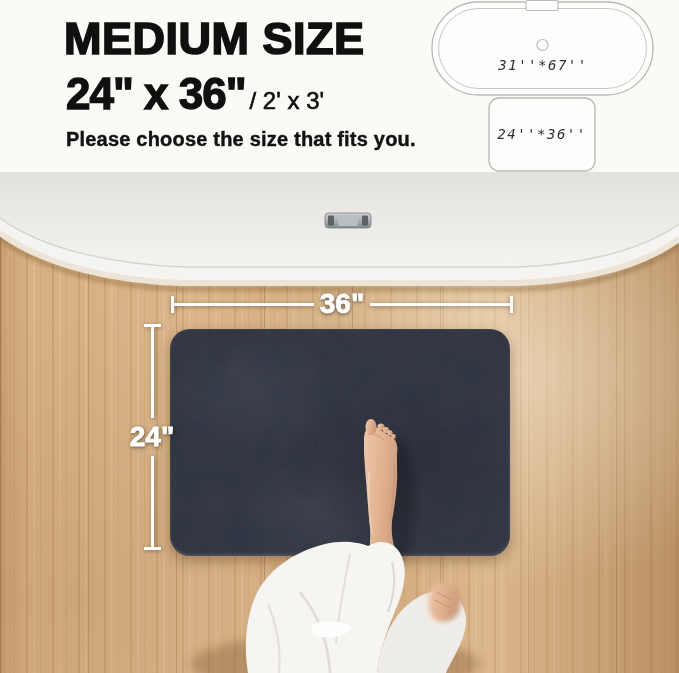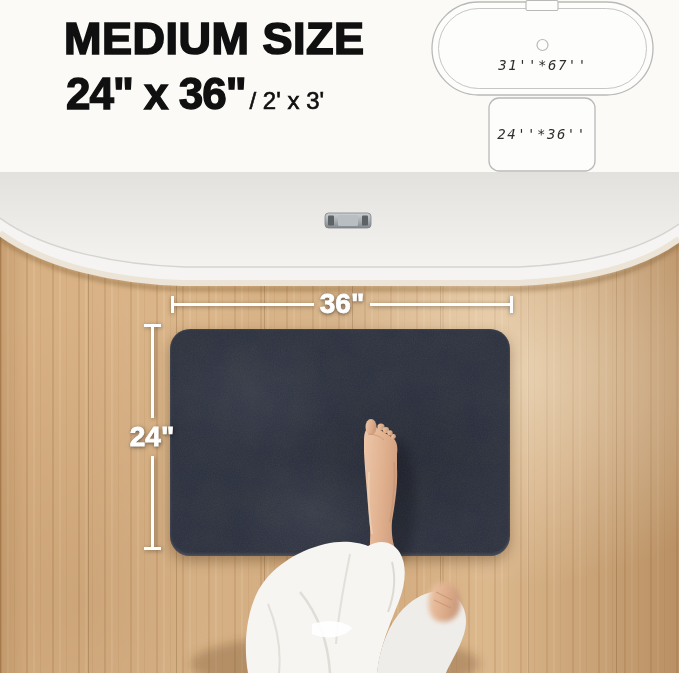--- a/index.html
+++ b/index.html
@@ -73,20 +73,21 @@
 <body>
 
 <div class="canvas">
 
   <div class="header">
     <h1 class="page-title">MEDIUM SIZE</h1>
     <div class="size-line">
       <span class="size-primary">24"  x 36"</span>
       <span class="size-secondary">/ 2' x 3'</span>
     </div>
+    <div class="size-note">Please choose the size that fits you.</div>
 
     <svg class="diagrams" viewBox="0 0 254 172" width="254" height="172">
 
       <g>
         <rect x="7" y="2" width="221" height="93" rx="46.5" fill="#fdfdfb" stroke="#b9b9b9" stroke-width="1.3"></rect>
         <rect x="13.5" y="8.5" width="208" height="80" rx="40" fill="none" stroke="#c6c6c6" stroke-width="1"></rect>
         <rect x="101" y="0.5" width="32" height="10" rx="1.5" fill="#fdfdfb" stroke="#b9b9b9" stroke-width="1.1"></rect>
         <circle cx="117.5" cy="45" r="5.5" fill="none" stroke="#b9b9b9" stroke-width="1.2"></circle>
         <text class="diagram-label" x="118" y="70" text-anchor="middle">31''*67''</text>
       </g>

